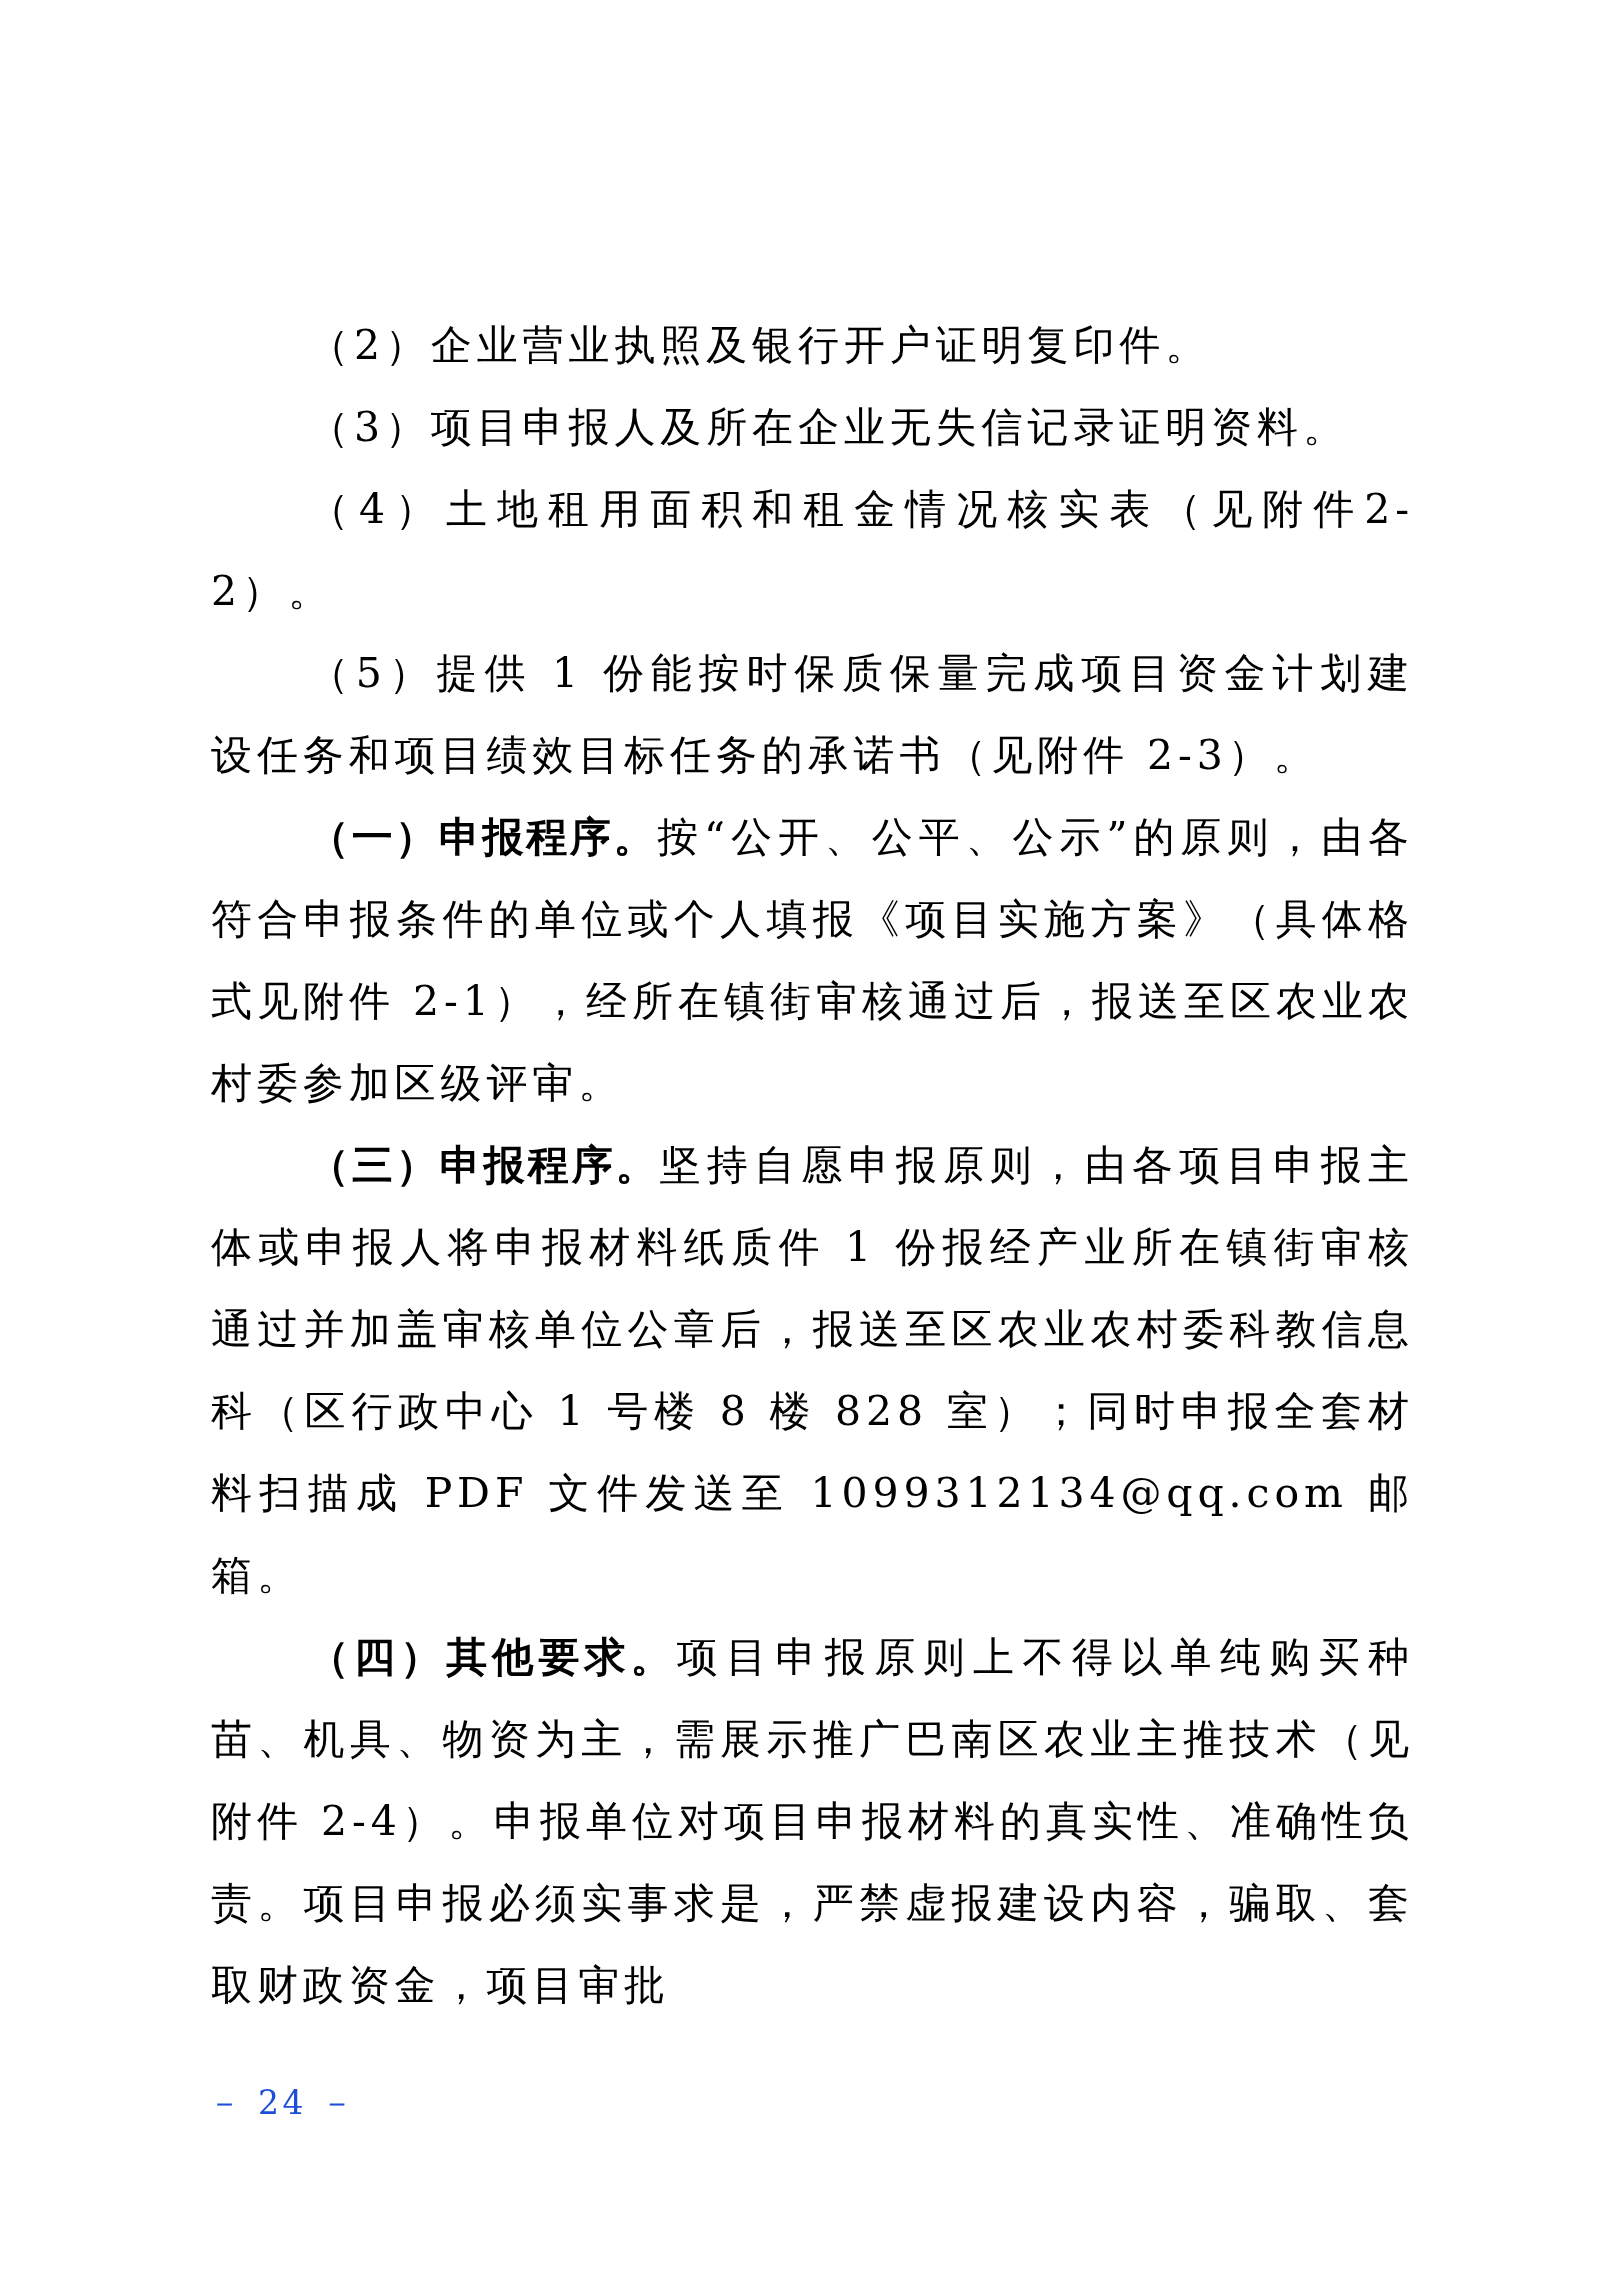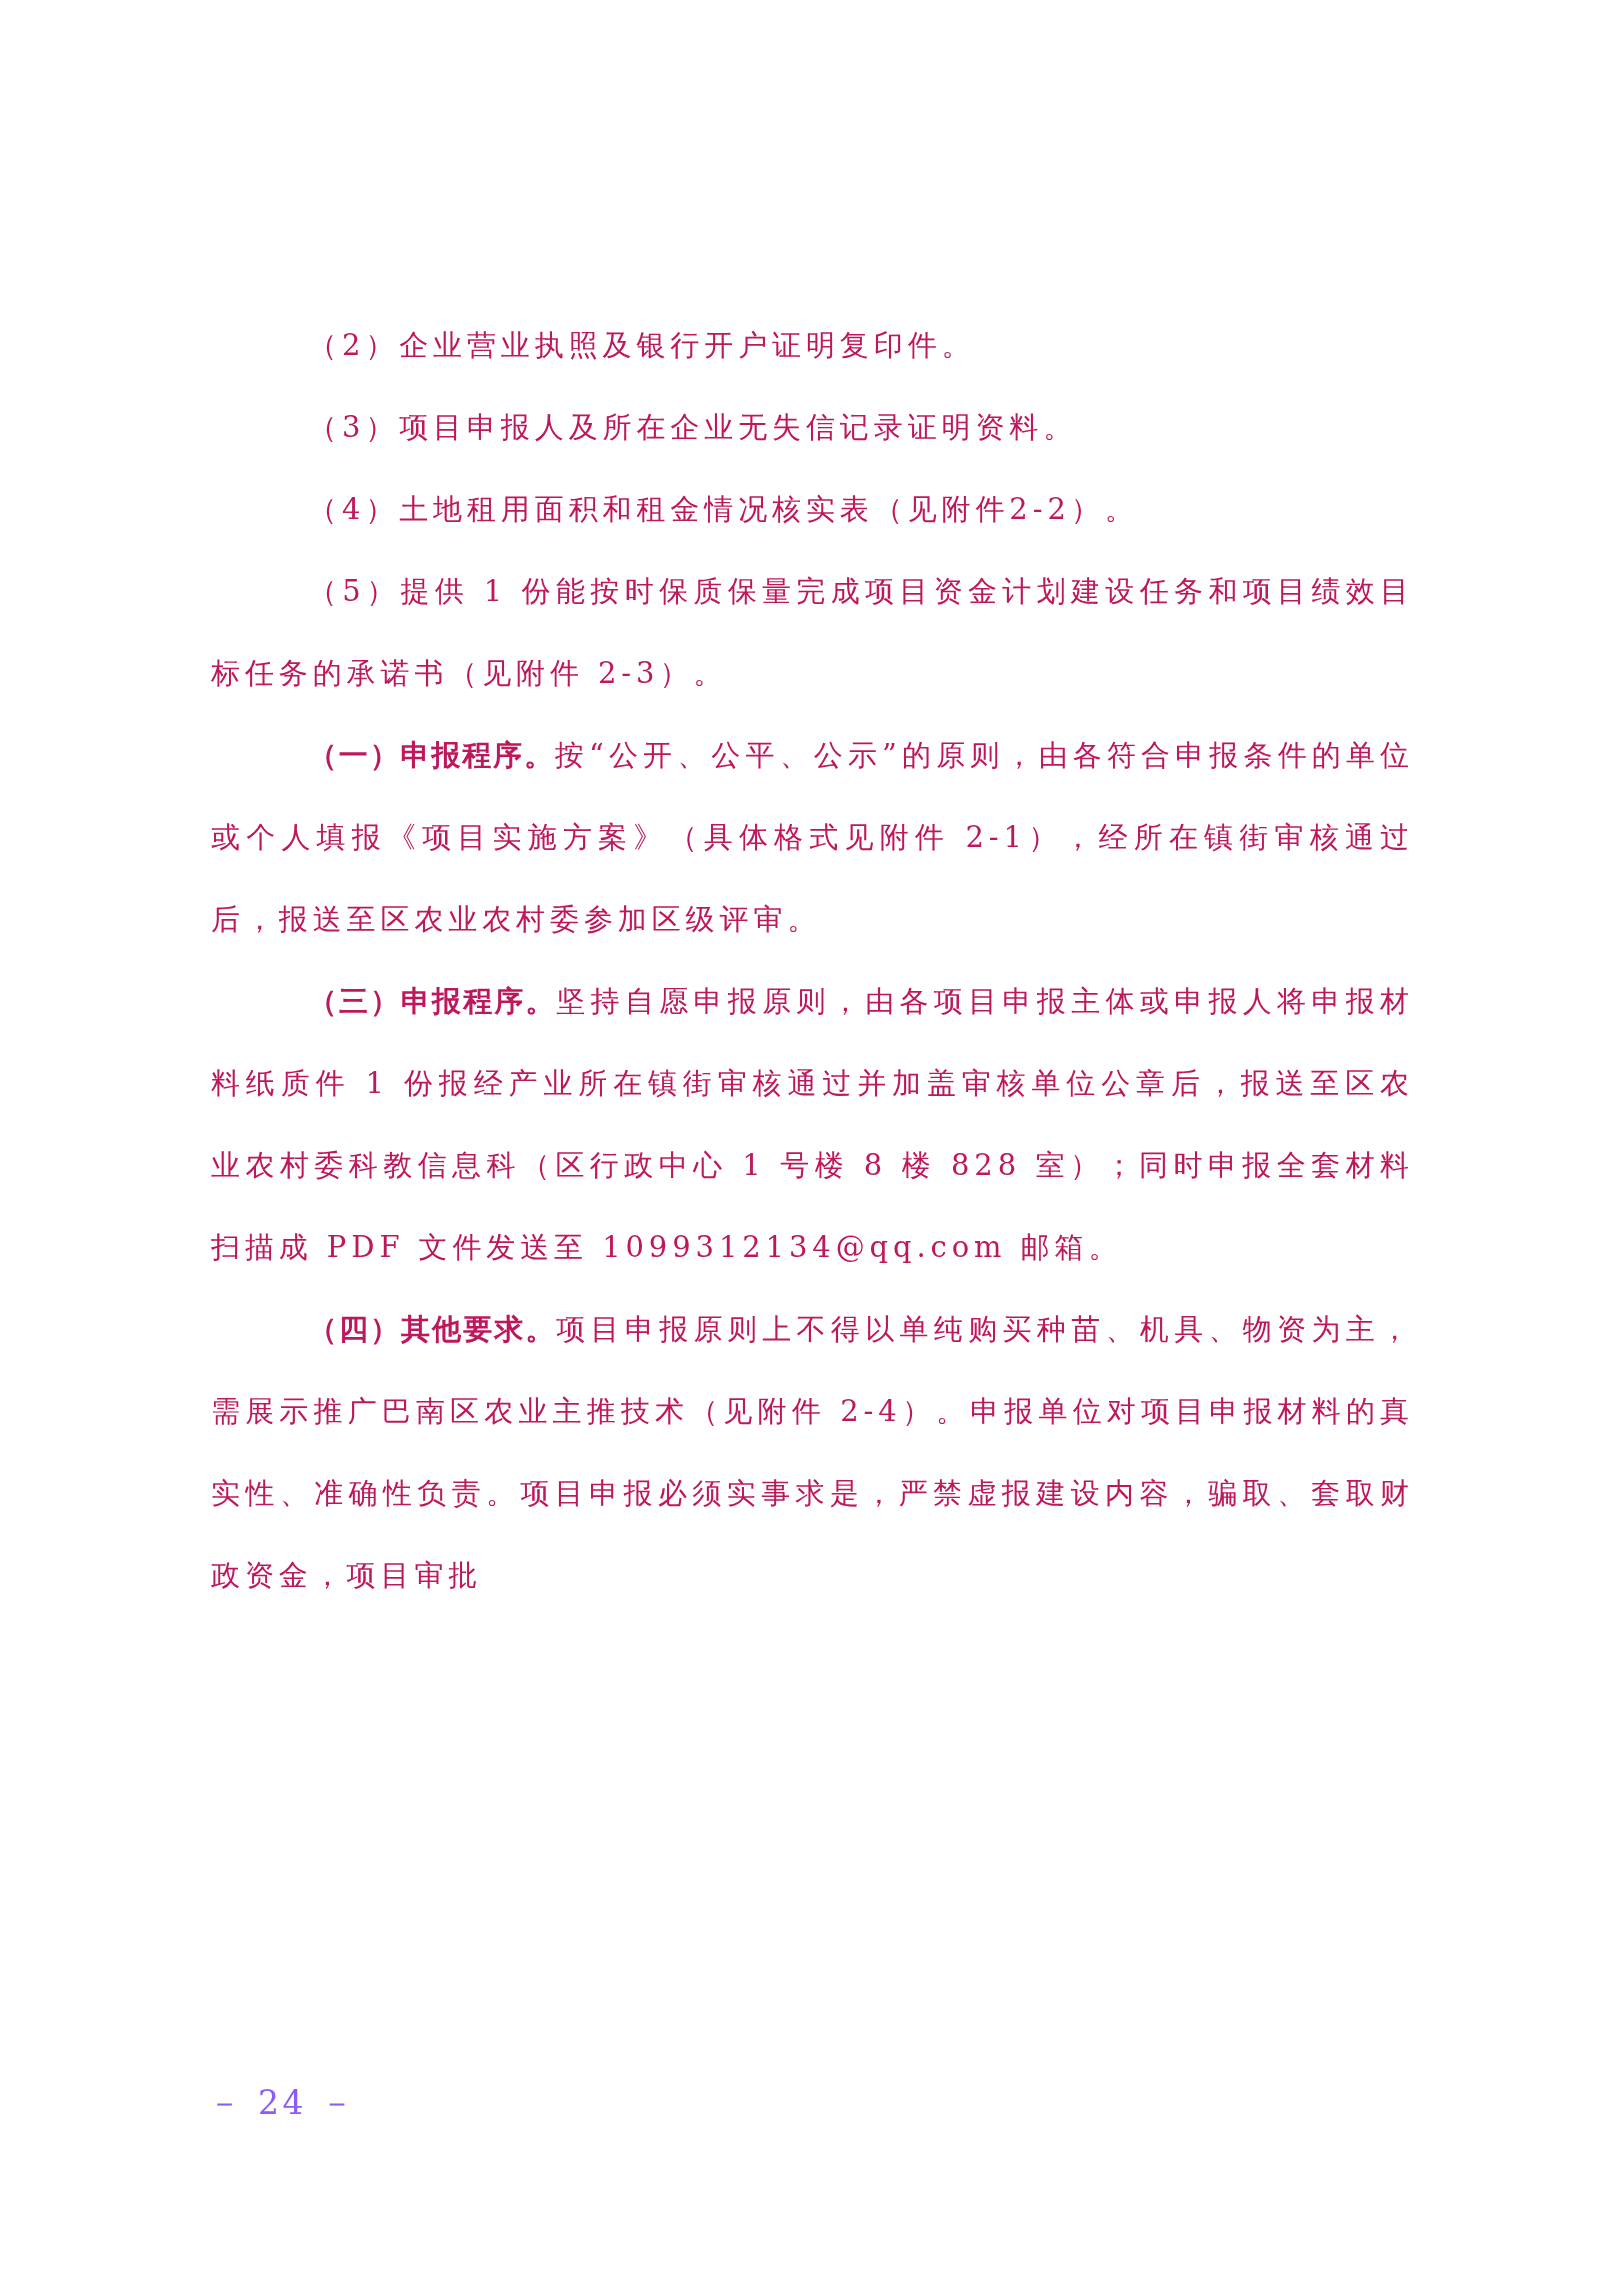--- a/index.html
+++ b/index.html
@@ -3,35 +3,35 @@
 <meta charset="utf-8">
 <style>
   html, body { margin: 0; padding: 0; background: #ffffff; }
   body { width: 1623px; height: 2295px; position: relative; overflow: hidden; }
   .page {
     position: absolute; left: 0; top: 0; width: 1623px; height: 2295px; background: #ffffff;
   }
   .body-text {
     position: absolute; left: 211px; top: 304px; width: 1203px;
     font-family: "DejaVu Serif", "Liberation Serif", serif;
-    font-size: 29px; line-height: 82px; color: #be185d;
+    font-size: 41px; line-height: 82px; color: #000000;
     text-align: justify; text-justify: inter-character;
     letter-spacing: 4.9px;
   }
   .para { margin: 0; text-indent: 97px; }
   .heading {
     margin: 0; text-indent: 87px;
     font-family: "DejaVu Sans", "Liberation Sans", sans-serif;
     font-weight: bold; letter-spacing: 1.6px;
   }
   .lead { font-family: "DejaVu Sans", "Liberation Sans", sans-serif; font-weight: bold; letter-spacing: 1.6px; }
   .page-number {
     position: absolute; left: 208px; top: 2078px;
     font-family: "DejaVu Serif", "Liberation Serif", serif;
-    font-size: 33px; line-height: 49px; color: #8b5cf6; letter-spacing: 3.3px;
+    font-size: 33px; line-height: 49px; color: #1d4ed8; letter-spacing: 3.3px;
   }
 </style>
 </head>
 <body>
 
 <div class="page">
   <div class="body-text">
     <p class="para">（2）企业营业执照及银行开户证明复印件。</p>
     <p class="para">（3）项目申报人及所在企业无失信记录证明资料。</p>
     <p class="para">（4）土地租用面积和租金情况核实表（见附件2-2）。</p>

